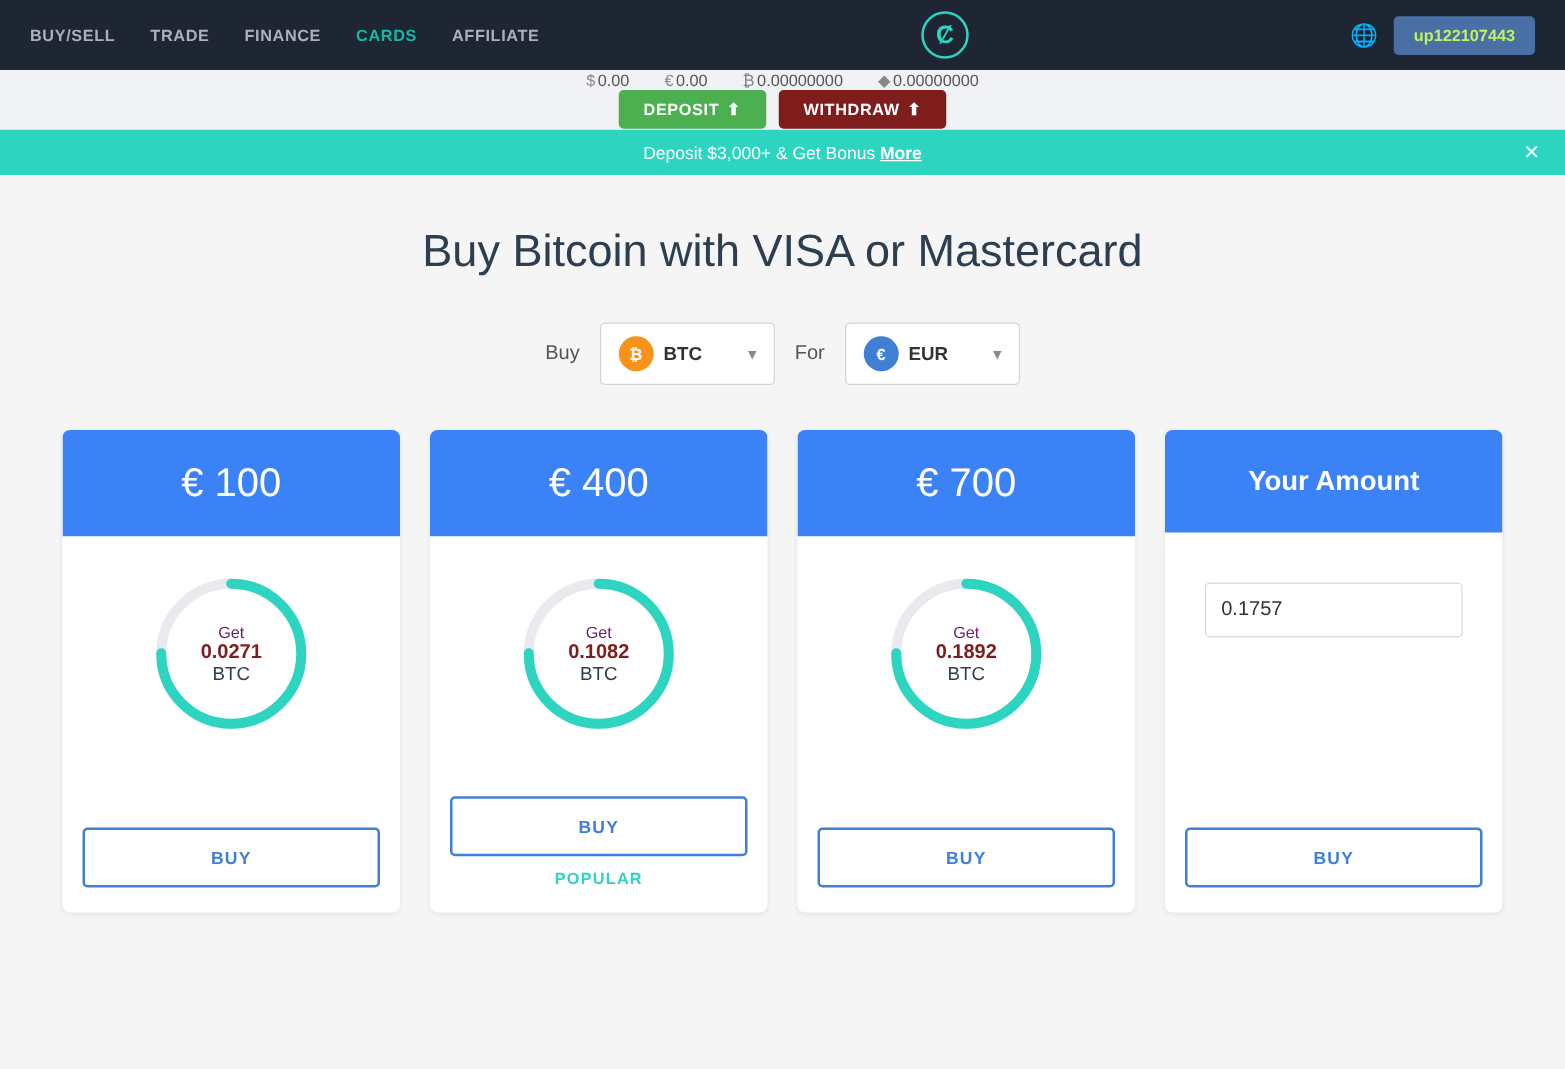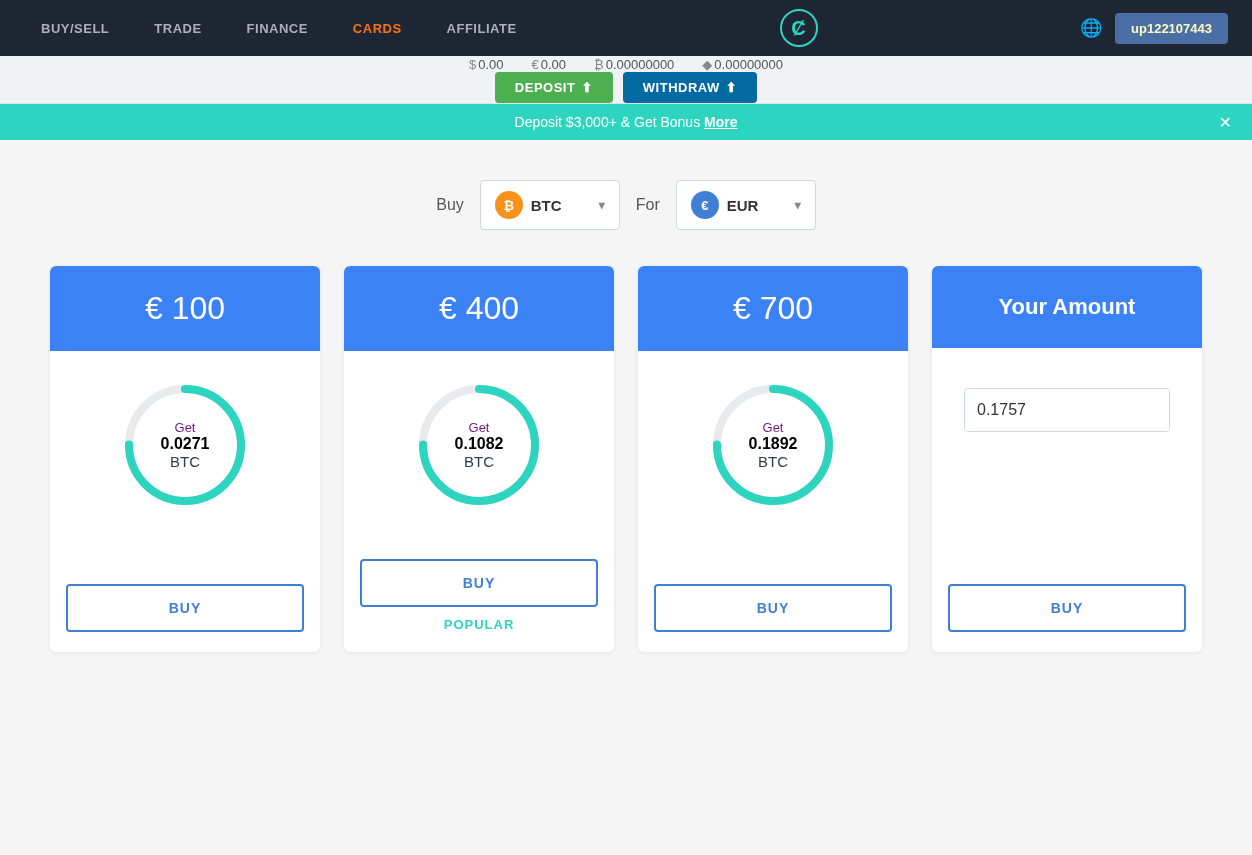--- a/index.html
+++ b/index.html
@@ -18,24 +18,23 @@
       gap: 28px;
       align-items: center;
     }
     .navbar-links a {
       color: #aab0be;
       text-decoration: none;
       font-size: 13px;
       font-weight: 600;
       letter-spacing: 0.5px;
       cursor: pointer;
-      margin-left: 17px;
     }
     .navbar-links a.active {
-      color: #f97316;
+      color: #14b8a6;
     }
     .navbar-logo {
       flex: 1;
       display: flex;
       justify-content: center;
     }
     .logo-icon {
       width: 38px;
       height: 38px;
       border: 2.5px solid #2dd4c0;
@@ -55,21 +54,21 @@
     .globe-btn {
       background: none;
       border: none;
       color: #aab0be;
       cursor: pointer;
       font-size: 18px;
     }
     .user-btn {
       background: #4a6fa5;
       border: none;
-      color: #fef9c3;
+      color: #bef264;
       padding: 8px 16px;
       border-radius: 4px;
       font-size: 13px;
       cursor: pointer;
       font-weight: 600;
     }
 
     
     .balance-bar {
       background: #f0f2f5;
@@ -106,21 +105,21 @@
       border-radius: 4px;
       font-size: 13px;
       font-weight: 700;
       cursor: pointer;
       display: flex;
       align-items: flex-end;
       gap: 6px;
       letter-spacing: 0.5px;
     }
     .withdraw-btn {
-      background: #0369a1;
+      background: #7f1d1d;
       color: #fff;
       border: none;
       padding: 8px 20px;
       border-radius: 4px;
       font-size: 13px;
       font-weight: 700;
       cursor: pointer;
       display: flex;
       align-items: flex-end;
       gap: 6px;
@@ -276,21 +275,21 @@
       text-align: center;
     }
     .circle-text .get-label {
       font-size: 13px;
       color: #701a75;
       display: block;
     }
     .circle-text .amount {
       font-size: 16px;
       font-weight: 700;
-      color: #000000;
+      color: #7f1d1d;
       display: block;
     }
     .circle-text .currency {
       font-size: 15px;
       color: #2c3e50;
       display: block;
     }
 
     
     .custom-inputs {
@@ -390,20 +389,21 @@
   </div>
 </div>
 
 <div class="promo-banner">
   <span>Deposit $3,000+ &amp; Get Bonus</span>
   <a href="#">More</a>
   <button class="promo-close">✕</button>
 </div>
 
 <div class="main-content">
+  <h1 class="page-title">Buy Bitcoin with VISA or Mastercard</h1>
 
   <div class="buy-selectors">
     <span class="selector-label">Buy</span>
     <div class="currency-select">
       <div class="coin-icon coin-btc">₿</div>
       <span>BTC</span>
       <span class="chevron">▾</span>
     </div>
     <span class="selector-label">For</span>
     <div class="currency-select">

